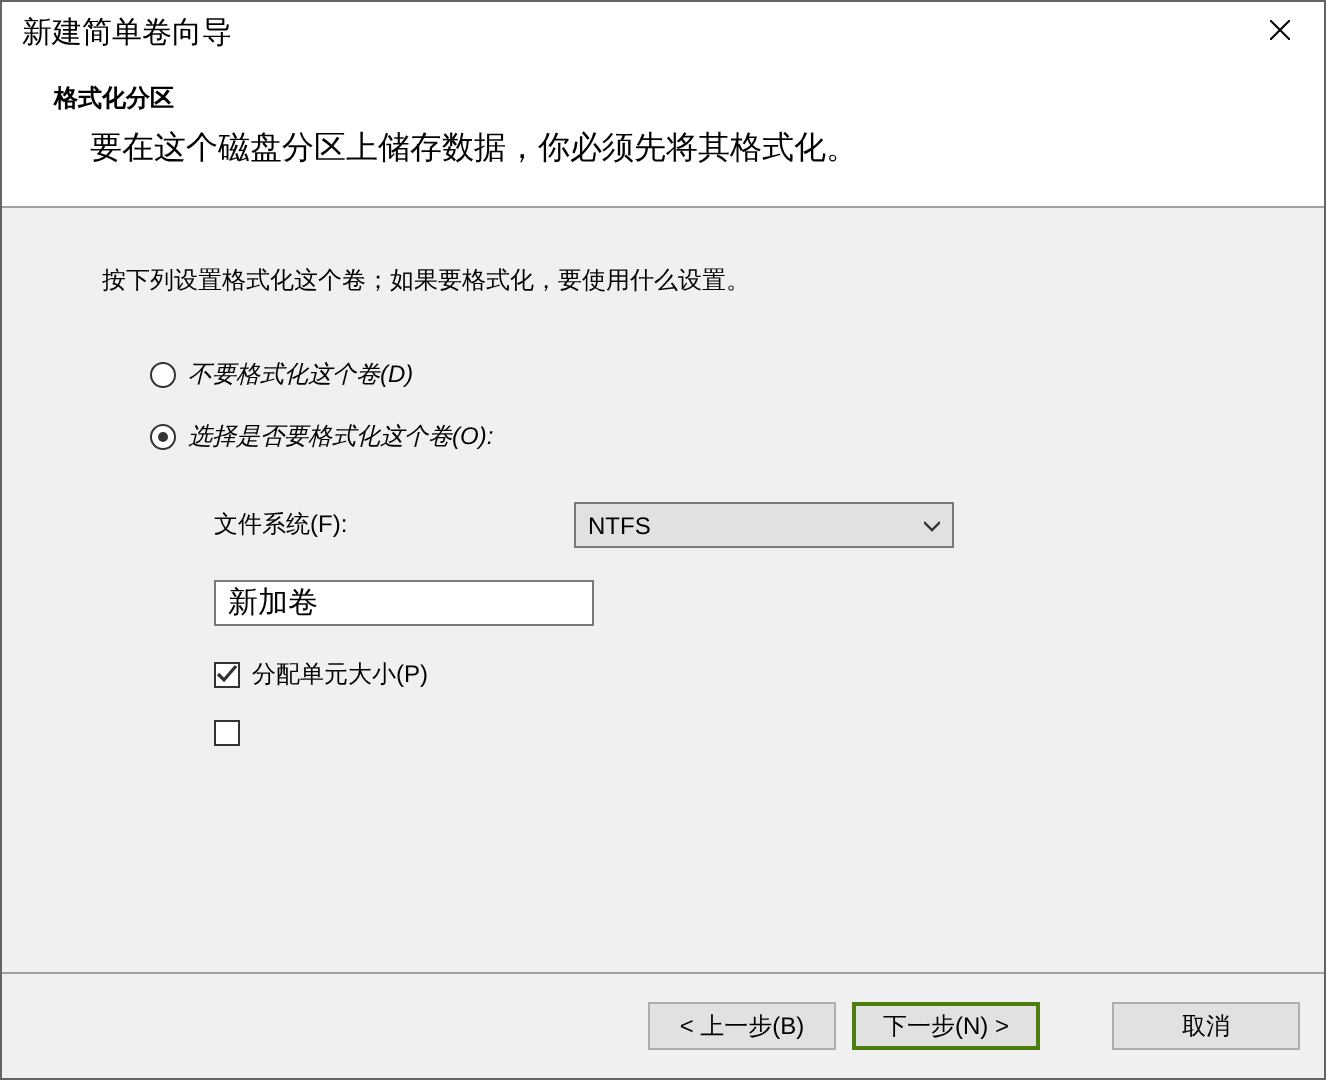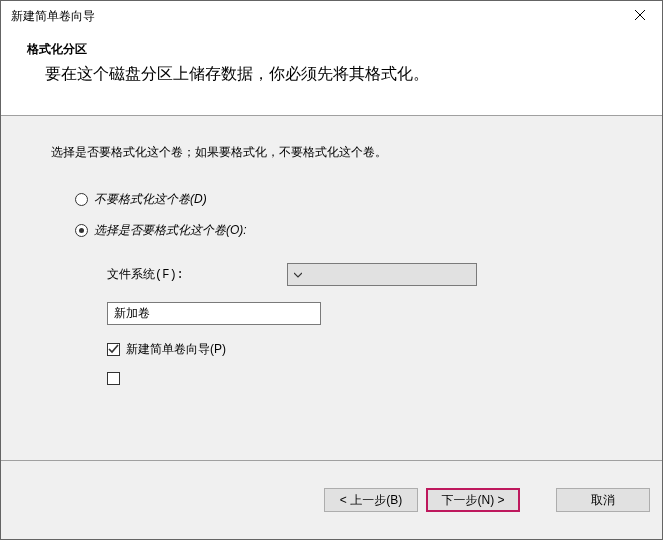--- a/index.html
+++ b/index.html
@@ -20,33 +20,33 @@
   }
   .titlebar {
     height: 30px;
     display: flex;
     align-items: center;
     padding: 0 0 0 10px;
     background: #fff;
   }
   .titlebar .title {
     flex: 1;
-    font-size: 12px;
+    font-size: 15px;
   }
   .close-btn {
     width: 45px;
     height: 30px;
     display: flex;
     align-items: center;
     justify-content: center;
     cursor: pointer;
   }
   .close-btn svg { width: 10px; height: 10px; }
   .header {
-    padding: 10px 20px 30px 20px;
+    padding: 10px 20px 18px 20px;
     background: #fff;
   }
   .header .heading {
     font-weight: bold;
     font-size: 12px;
     margin-bottom: 6px;
     margin-left: 6px;
   }
   .header .subheading {
     font-size: 16px;
@@ -87,21 +87,20 @@
   .radio-visual.selected::after {
     content: "";
     width: 5px;
     height: 5px;
     background: #333;
     border-radius: 50%;
   }
   .form-group {
     margin-left: 56px;
     margin-top: 24px;
-    font-family: Liberation Mono, monospace;
   }
   .form-row {
     display: flex;
     align-items: center;
     margin-bottom: 16px;
   }
   .form-label {
     width: 180px;
     font-size: 12px;
   }
@@ -119,26 +118,26 @@
   .dropdown .dd-value {
     flex: 1;
     font-size: 12px;
   }
   .dropdown .dd-arrow {
     width: 8px;
     height: 8px;
   }
   .dropdown .dd-arrow svg { display: block; }
   .text-input {
-    width: 214px;
+    width: 190px;
     height: 23px;
     border: 1px solid #7a7a7a;
     background: #fff;
     padding: 0 6px;
-    font-size: 12px;
+    font-size: 15px;
     display: flex;
     align-items: center;
     outline: none;
     font-family: inherit;
   }
   .checkbox-row {
     display: flex;
     align-items: center;
     margin-bottom: 14px;
     margin-left: 56px;
@@ -152,40 +151,40 @@
     margin-right: 6px;
     display: inline-flex;
     align-items: center;
     justify-content: center;
   }
   .checkbox-visual.checked svg { display: block; }
   .checkbox-visual svg { display: none; width: 11px; height: 11px; }
   .footer {
     background: #f0f0f0;
     border-top: 1px solid #a0a0a0;
-    padding: 27px 12px;
+    padding: 14px 12px;
     display: flex;
     justify-content: flex-end;
     gap: 8px;
   }
   .btn {
     min-width: 94px;
     height: 24px;
     border: 1px solid #adadad;
     background: #e1e1e1;
     font-size: 12px;
     display: inline-flex;
     align-items: center;
     justify-content: center;
     cursor: pointer;
     font-family: inherit;
     padding: 0 10px;
   }
   .btn.primary {
-    border: 2px solid #be185d;
+    border: 2px solid #4d7c0f;
   }
   .btn-gap { width: 20px; }
 </style>
 </head>
 <body>
 
 <div class="window">
 
   <div class="titlebar">
     <span class="title">新建简单卷向导</span>
@@ -199,57 +198,58 @@
   </div>
 
   <div class="header">
     <div class="heading">格式化分区</div>
     <div class="subheading">要在这个磁盘分区上储存数据，你必须先将其格式化。</div>
   </div>
 
   <div class="divider"></div>
 
   <div class="content">
-    <div class="instruction">选择是否要格式化这个卷；如果要格式化，不要格式化这个卷。</div>
+    <div class="instruction">按下列设置格式化这个卷；如果要格式化，要使用什么设置。</div>
 
     <div class="radio-row">
       <span class="radio-visual"></span>
       <span>不要格式化这个卷(D)</span>
     </div>
 
     <div class="radio-row">
       <span class="radio-visual selected"></span>
       <span>选择是否要格式化这个卷(O):</span>
     </div>
 
     <div class="form-group">
       <div class="form-row">
         <span class="form-label">文件系统(F):</span>
         <div class="dropdown">
+          <span class="dd-value">NTFS</span>
           <span class="dd-arrow">
             <svg viewBox="0 0 8 8">
                 <path d="M0 2 L4 6 L8 2" stroke="#333" stroke-width="1.2" fill="none"></path>
               </svg>
           </span>
         </div>
       </div>
 
 
       <div class="form-row">
         <input type="text" class="text-input" value="新加卷" style="">
       </div>
     </div>
 
     <div class="checkbox-row" style="margin-top:4px;">
       <span class="checkbox-visual checked">
         <svg viewBox="0 0 11 11">
             <path d="M1 5 L4 8 L10 1" stroke="#333" stroke-width="1.6" fill="none"></path>
           </svg>
       </span>
-      <span>新建简单卷向导(P)</span>
+      <span>分配单元大小(P)</span>
     </div>
 
     <div class="checkbox-row">
       <span class="checkbox-visual">
         
       </span>
     </div>
 
   </div>
 

